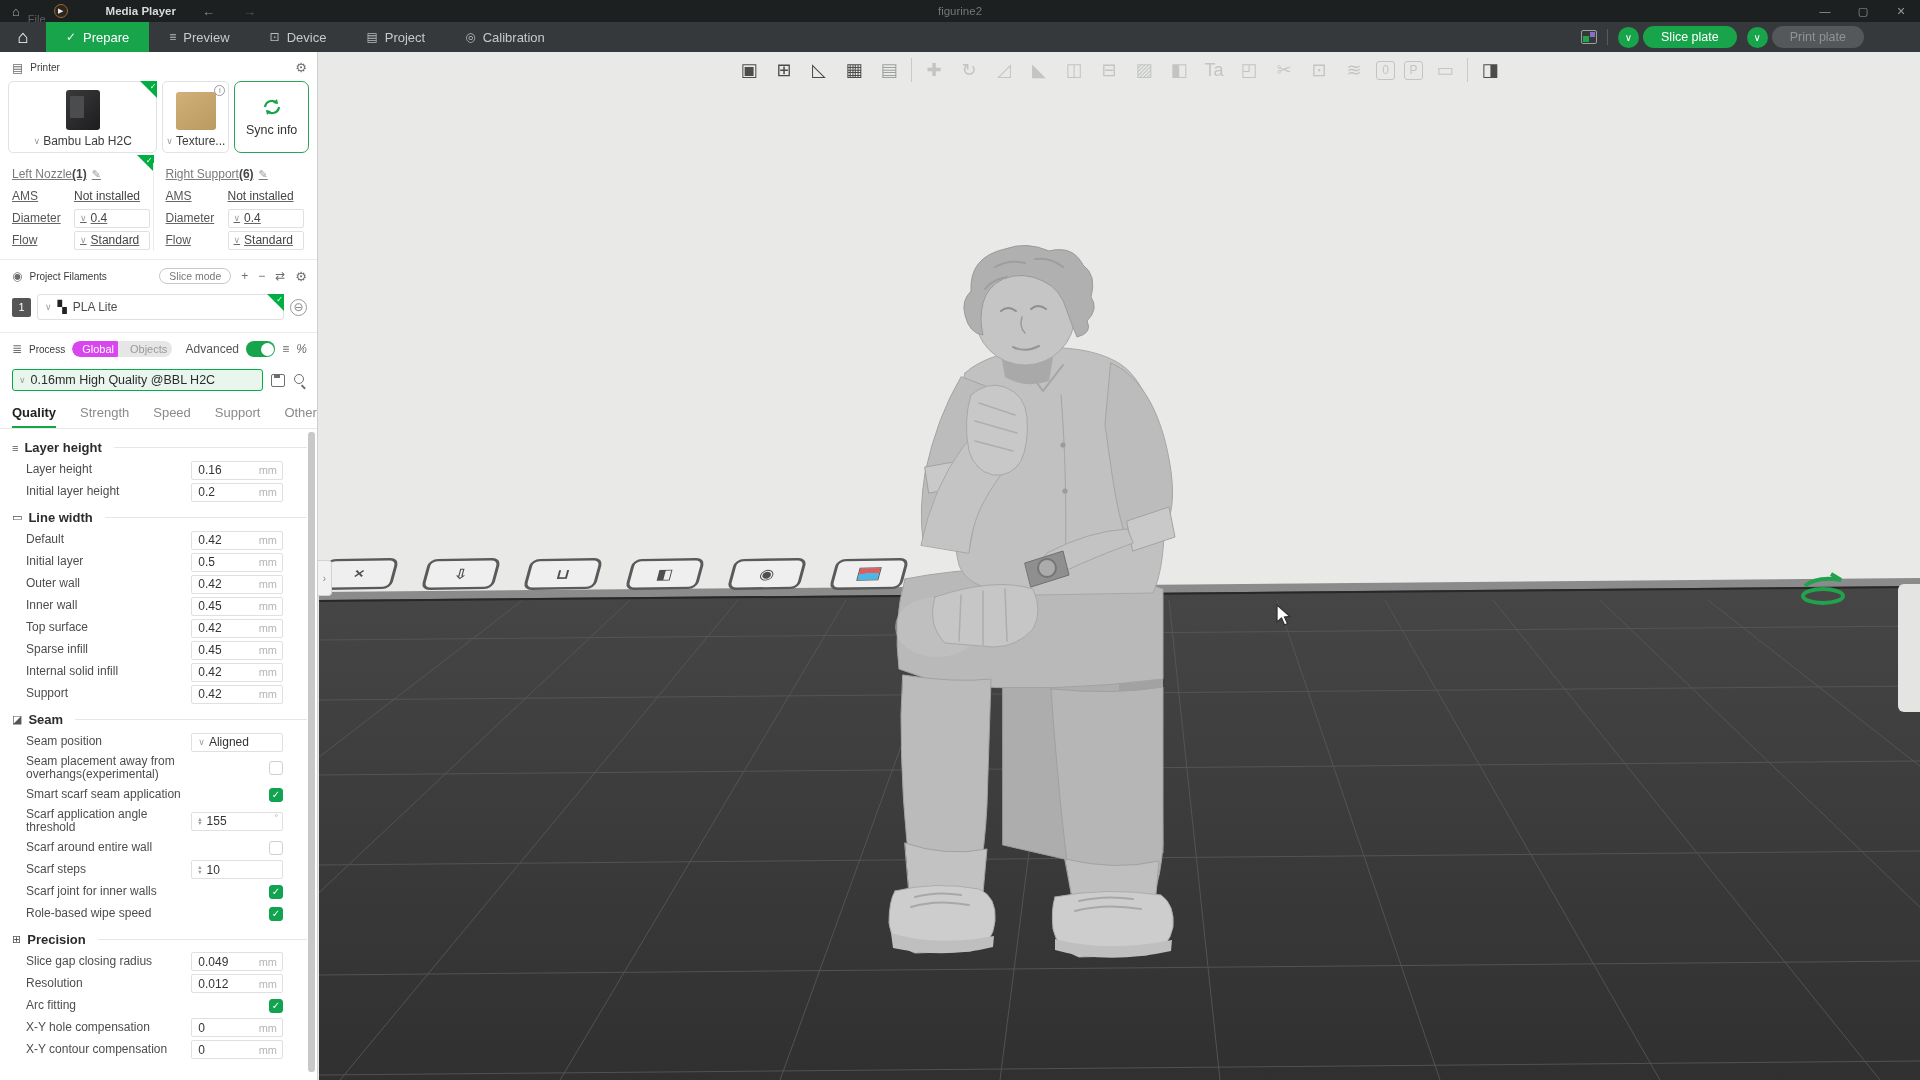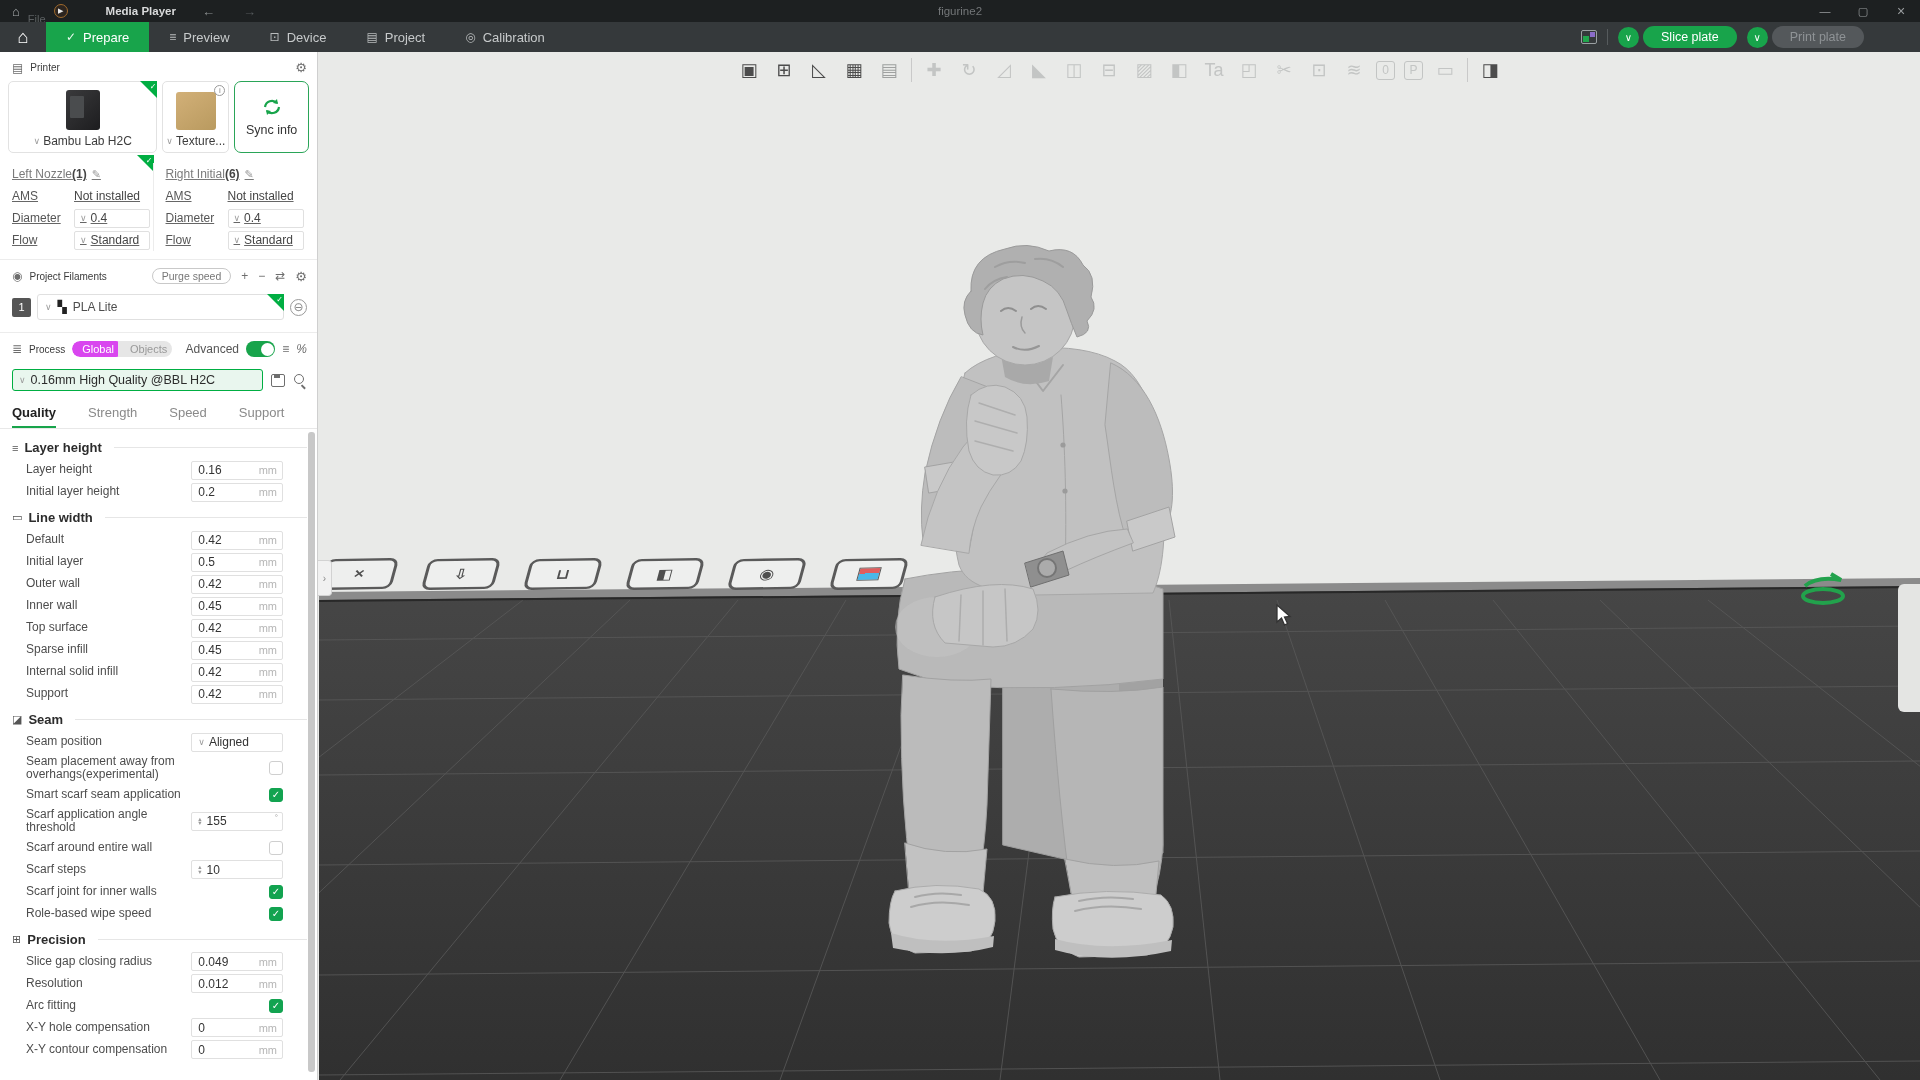--- a/index.html
+++ b/index.html
@@ -86,21 +86,21 @@
   .advanced { font-size:12px; color:#555; }
   .toggle { width:31px; height:16px; border-radius:8px; background:#18a44b; position:relative; }
   .toggle::after { content:""; position:absolute; right:1.5px; top:1.5px; width:13px; height:13px; border-radius:50%; background:#fff; }
   .profile-row { display:flex; align-items:center; gap:8px; padding:6px 10px 4px 12px; }
   .profile-sel { flex:1; height:22px; background:#e9f6ee; border:1px solid #00ae42; border-radius:3px; display:flex; align-items:center; gap:5px; padding-left:6px; color:#2c2c2c; font-size:12.5px; }
   .save-icn { width:14px; height:13px; border:1.5px solid #6e6e6e; border-radius:2px; position:relative; }
   .save-icn::after { content:""; position:absolute; left:2px; top:-1px; width:6px; height:4px; background:#6e6e6e; }
   .search-icn { width:14px; height:14px; position:relative; }
   .search-icn::before { content:""; position:absolute; left:1px; top:1px; width:8px; height:8px; border:1.5px solid #6e6e6e; border-radius:50%; }
   .search-icn::after { content:""; position:absolute; right:1px; bottom:0; width:5px; height:1.5px; background:#6e6e6e; transform:rotate(45deg); }
-  .set-tabs { display:flex; gap:8px; padding:8px 0 0 12px; border-bottom:1px solid #e8e8e8; }
+  .set-tabs { display:flex; gap:0; padding:8px 0 0 12px; border-bottom:1px solid #e8e8e8; }
   .set-tab { padding:2px 0 6px 0; margin-right:24px; color:#8a8a8a; font-size:13px; }
   .set-tab.active { color:#222; font-weight:bold; border-bottom:2px solid #18a44b; }
 
   .settings { position:relative; height:676px; overflow:hidden; padding-top:4px; }
   .g-head { display:flex; align-items:center; gap:6px; padding:7px 10px 4px 12px; }
   .g-icn { color:#555; font-size:11px; }
   .g-title { font-size:13px; font-weight:bold; color:#2c2c2c; white-space:nowrap; }
   .g-rule { flex:1; border-top:1px solid #e6e6e6; margin-left:6px; }
   .s-row { display:flex; align-items:center; padding:0 10px 0 26px; min-height:22px; }
   .s-label { width:166px; color:#4d4d4d; font-size:12px; line-height:1.12; padding:2px 0; }
@@ -253,21 +253,21 @@
         <div class="nozrow">
             <span class="nozlabel">Flow</span>
           <span class="mini-select">
               <span class="chev">∨</span>
               <span>Standard</span>
             </span>
           </div>
       </div>
       <div class="nozcol">
         <div class="nozrow noz-title">
-            <span>Right Initial</span>
+            <span>Right Support</span>
             <b>(6)</b>
             <span class="edit-icn">✎</span>
           </div>
         <div class="nozrow">
             <span class="nozlabel">AMS</span>
             <span class="nozval">Not installed</span>
           </div>
         <div class="nozrow">
             <span class="nozlabel">Diameter</span>
           <span class="mini-select">
@@ -285,21 +285,21 @@
       </div>
     </div>
 
     <div class="hr"></div>
 
     <div class="sec-head">
       <span class="sicn">◉</span>
       <span class="stitle">Project Filaments</span>
       <span class="spacer"></span>
       <span class="head-tools">
-        <span class="pill-outline">Purge speed</span>
+        <span class="pill-outline">Slice mode</span>
         <span>+</span>
         <span>−</span>
         <span>⇄</span>
         <span class="gear">⚙</span>
       </span>
     </div>
 
     <div class="fil-row">
       <span class="fil-idx">1</span>
       <span class="fil-select">

